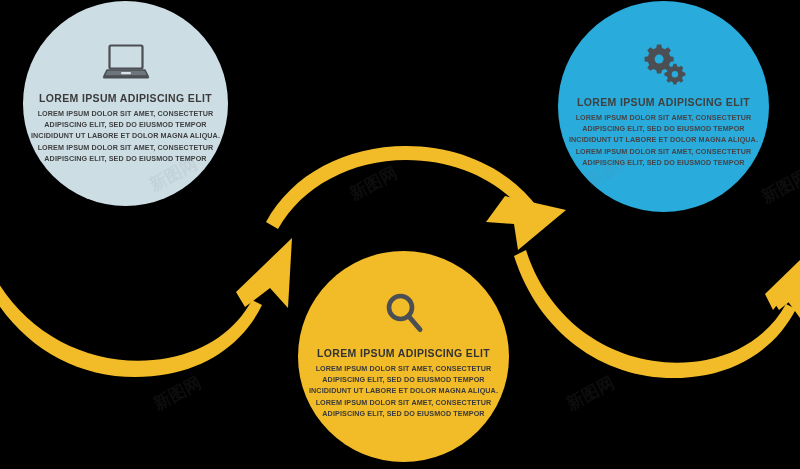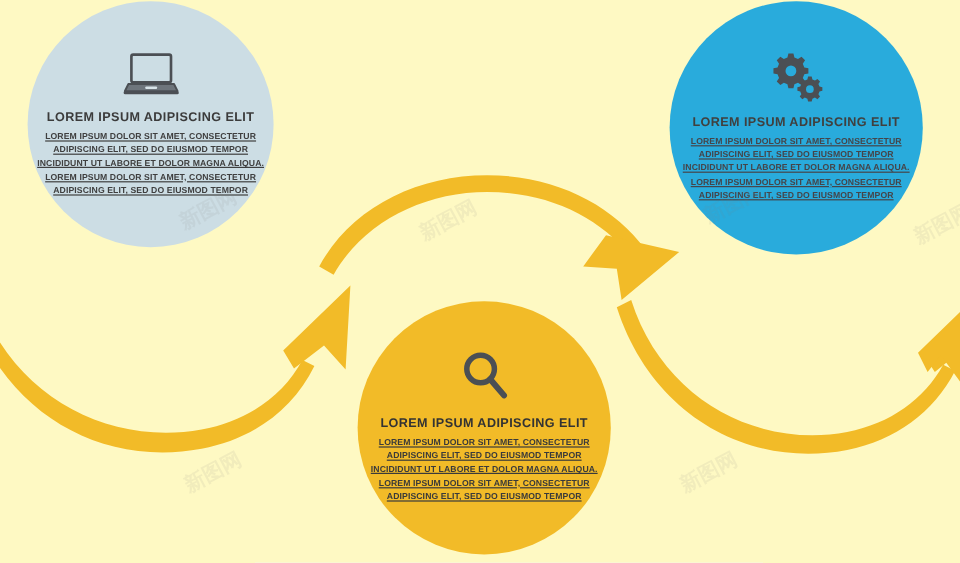--- a/index.html
+++ b/index.html
@@ -10,21 +10,21 @@
     width: 800px;
     height: 469px;
     background: #f4f4f4;
     font-family: "Liberation Sans", sans-serif;
     overflow: hidden;
   }
   #canvas {
     position: relative;
     width: 800px;
     height: 469px;
-    background: #fef9c3;
+    background: #000000;
     overflow: hidden;
   }
   .arrow-layer {
     position: absolute;
     left: 0;
     top: 0;
     width: 800px;
     height: 469px;
   }
   .node {
@@ -53,21 +53,20 @@
     white-space: nowrap;
     margin-bottom: 4px;
   }
   .node-body-line {
     font-size: 7.2px;
     font-weight: 700;
     letter-spacing: 0.1px;
     color: #3f3f3f;
     line-height: 11.2px;
     white-space: nowrap;
-    text-decoration: underline;
   }
   
   #node-1 {
     left: 23px;
     top: 1px;
     width: 205px;
     height: 205px;
     background: #ccdde4;
   }
   #node-1 .node-icon { margin-top: 42px; }

